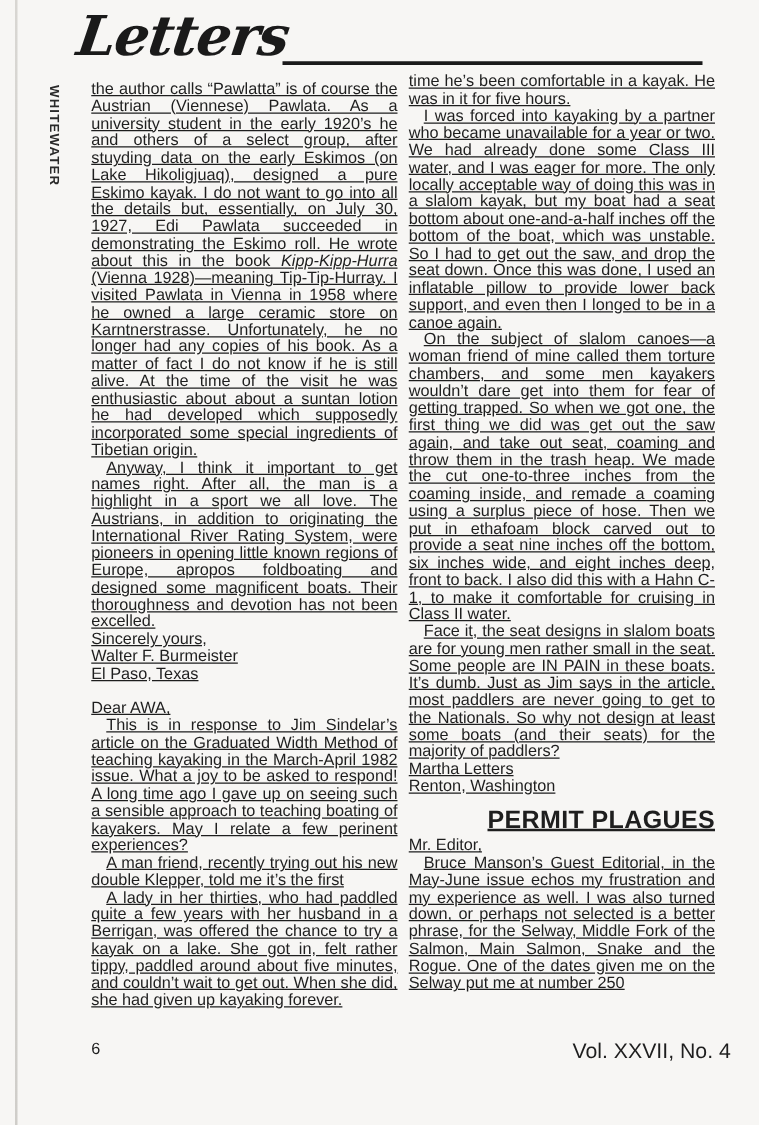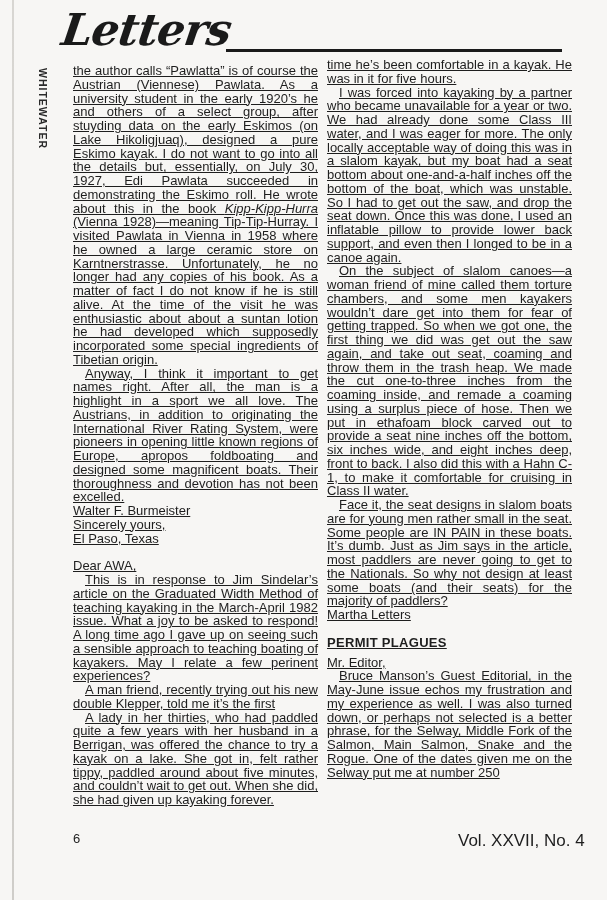--- a/index.html
+++ b/index.html
@@ -33,21 +33,21 @@
       position: absolute; top: 64px; width: 245px;
       font-size: 13px; line-height: 13.75px; text-align: justify;
     }
     .col.left { left: 73px; text-decoration: underline; }
     .col.right { left: 327px; top: 58px; text-decoration: underline; }
     .col p { margin: 0; }
     .col p.indent { text-indent: 12px; }
     .sig { margin: 0 0 0 84px; text-align: left; }
     .gap { height: 14px; }
     .section-heading {
-      text-align: left; font-weight: bold; font-size: 13px; letter-spacing: 0.3px;
+      text-align: right; font-weight: bold; font-size: 20px; letter-spacing: 0.3px;
       margin: 0 0 6px 0;
     }
     em { font-style: italic; }
     .footer-page {
       position: absolute; left: 73px; top: 831px; font-size: 13px;
     }
     .footer-vol {
       position: absolute; left: 458px; top: 831px; font-size: 17px;
     }
   </style>
@@ -56,36 +56,37 @@
 
 <div class="edge"></div>
 
 <div class="header-title">Letters</div>
 <div class="header-rule"></div>
 <div class="side-label">WHITEWATER</div>
 
 <div class="col left">
   <p><span>the author calls “Pawlatta” is of course the Austrian (Viennese) Pawlata. As a university student in the early 1920’s he and others of a select group, after stuyding data on the early Eskimos (on Lake Hikoligjuaq), designed a pure Eskimo kayak. I do not want to go into all the details but, essentially, on July 30, 1927, Edi Pawlata succeeded in demonstrating the Eskimo roll. He wrote about this in the book </span><em>Kipp-Kipp-Hurra</em><span> (Vienna 1928)—meaning Tip-Tip-Hurray. I visited Pawlata in Vienna in 1958 where he owned a large ceramic store on Karntnerstrasse. Unfortunately, he no longer had any copies of his book. As a matter of fact I do not know if he is still alive. At the time of the visit he was enthusiastic about about a suntan lotion he had developed which supposedly incorporated some special ingredients of Tibetian origin.</span></p>
   <p class="indent">Anyway, I think it important to get names right. After all, the man is a highlight in a sport we all love. The Austrians, in addition to originating the International River Rating System, were pioneers in opening little known regions of Europe, apropos foldboating and designed some magnificent boats. Their thoroughness and devotion has not been excelled.</p>
+  <p class="sig">Sincerely yours,</p>
   <p class="sig">Walter F. Burmeister</p>
-  <p class="sig">Sincerely yours,</p>
   <p class="sig">El Paso, Texas</p>
   <div class="gap"></div>
   <p>Dear AWA,</p>
   <p class="indent">This is in response to Jim Sindelar’s article on the Graduated Width Method of teaching kayaking in the March-April 1982 issue. What a joy to be asked to respond! A long time ago I gave up on seeing such a sensible approach to teaching boating of kayakers. May I relate a few perinent experiences?</p>
   <p class="indent">A man friend, recently trying out his new double Klepper, told me it’s the first</p>
   <p class="indent">A lady in her thirties, who had paddled quite a few years with her husband in a Berrigan, was offered the chance to try a kayak on a lake. She got in, felt rather tippy, paddled around about five minutes, and couldn’t wait to get out. When she did, she had given up kayaking forever.</p>
 </div>
 
 <div class="col right">
   <p>time he’s been comfortable in a kayak. He was in it for five hours.</p>
   <p class="indent">I was forced into kayaking by a partner who became unavailable for a year or two. We had already done some Class III water, and I was eager for more. The only locally acceptable way of doing this was in a slalom kayak, but my boat had a seat bottom about one-and-a-half inches off the bottom of the boat, which was unstable. So I had to get out the saw, and drop the seat down. Once this was done, I used an inflatable pillow to provide lower back support, and even then I longed to be in a canoe again.</p>
   <p class="indent">On the subject of slalom canoes—a woman friend of mine called them torture chambers, and some men kayakers wouldn’t dare get into them for fear of getting trapped. So when we got one, the first thing we did was get out the saw again, and take out seat, coaming and throw them in the trash heap. We made the cut one-to-three inches from the coaming inside, and remade a coaming using a surplus piece of hose. Then we put in ethafoam block carved out to provide a seat nine inches off the bottom, six inches wide, and eight inches deep, front to back. I also did this with a Hahn C-1, to make it comfortable for cruising in Class II water.</p>
   <p class="indent">Face it, the seat designs in slalom boats are for young men rather small in the seat. Some people are IN PAIN in these boats. It’s dumb. Just as Jim says in the article, most paddlers are never going to get to the Nationals. So why not design at least some boats (and their seats) for the majority of paddlers?</p>
   <p class="sig">Martha Letters</p>
+  <p class="sig">Renton, Washington</p>
   <div class="gap"></div>
   <div class="section-heading">PERMIT PLAGUES</div>
   <p>Mr. Editor,</p>
   <p class="indent">Bruce Manson’s Guest Editorial, in the May-June issue echos my frustration and my experience as well. I was also turned down, or perhaps not selected is a better phrase, for the Selway, Middle Fork of the Salmon, Main Salmon, Snake and the Rogue. One of the dates given me on the Selway put me at number 250</p>
 </div>
 
 <div class="footer-page">6</div>
 <div class="footer-vol">Vol. XXVII, No. 4</div>
 
 </body></html>

